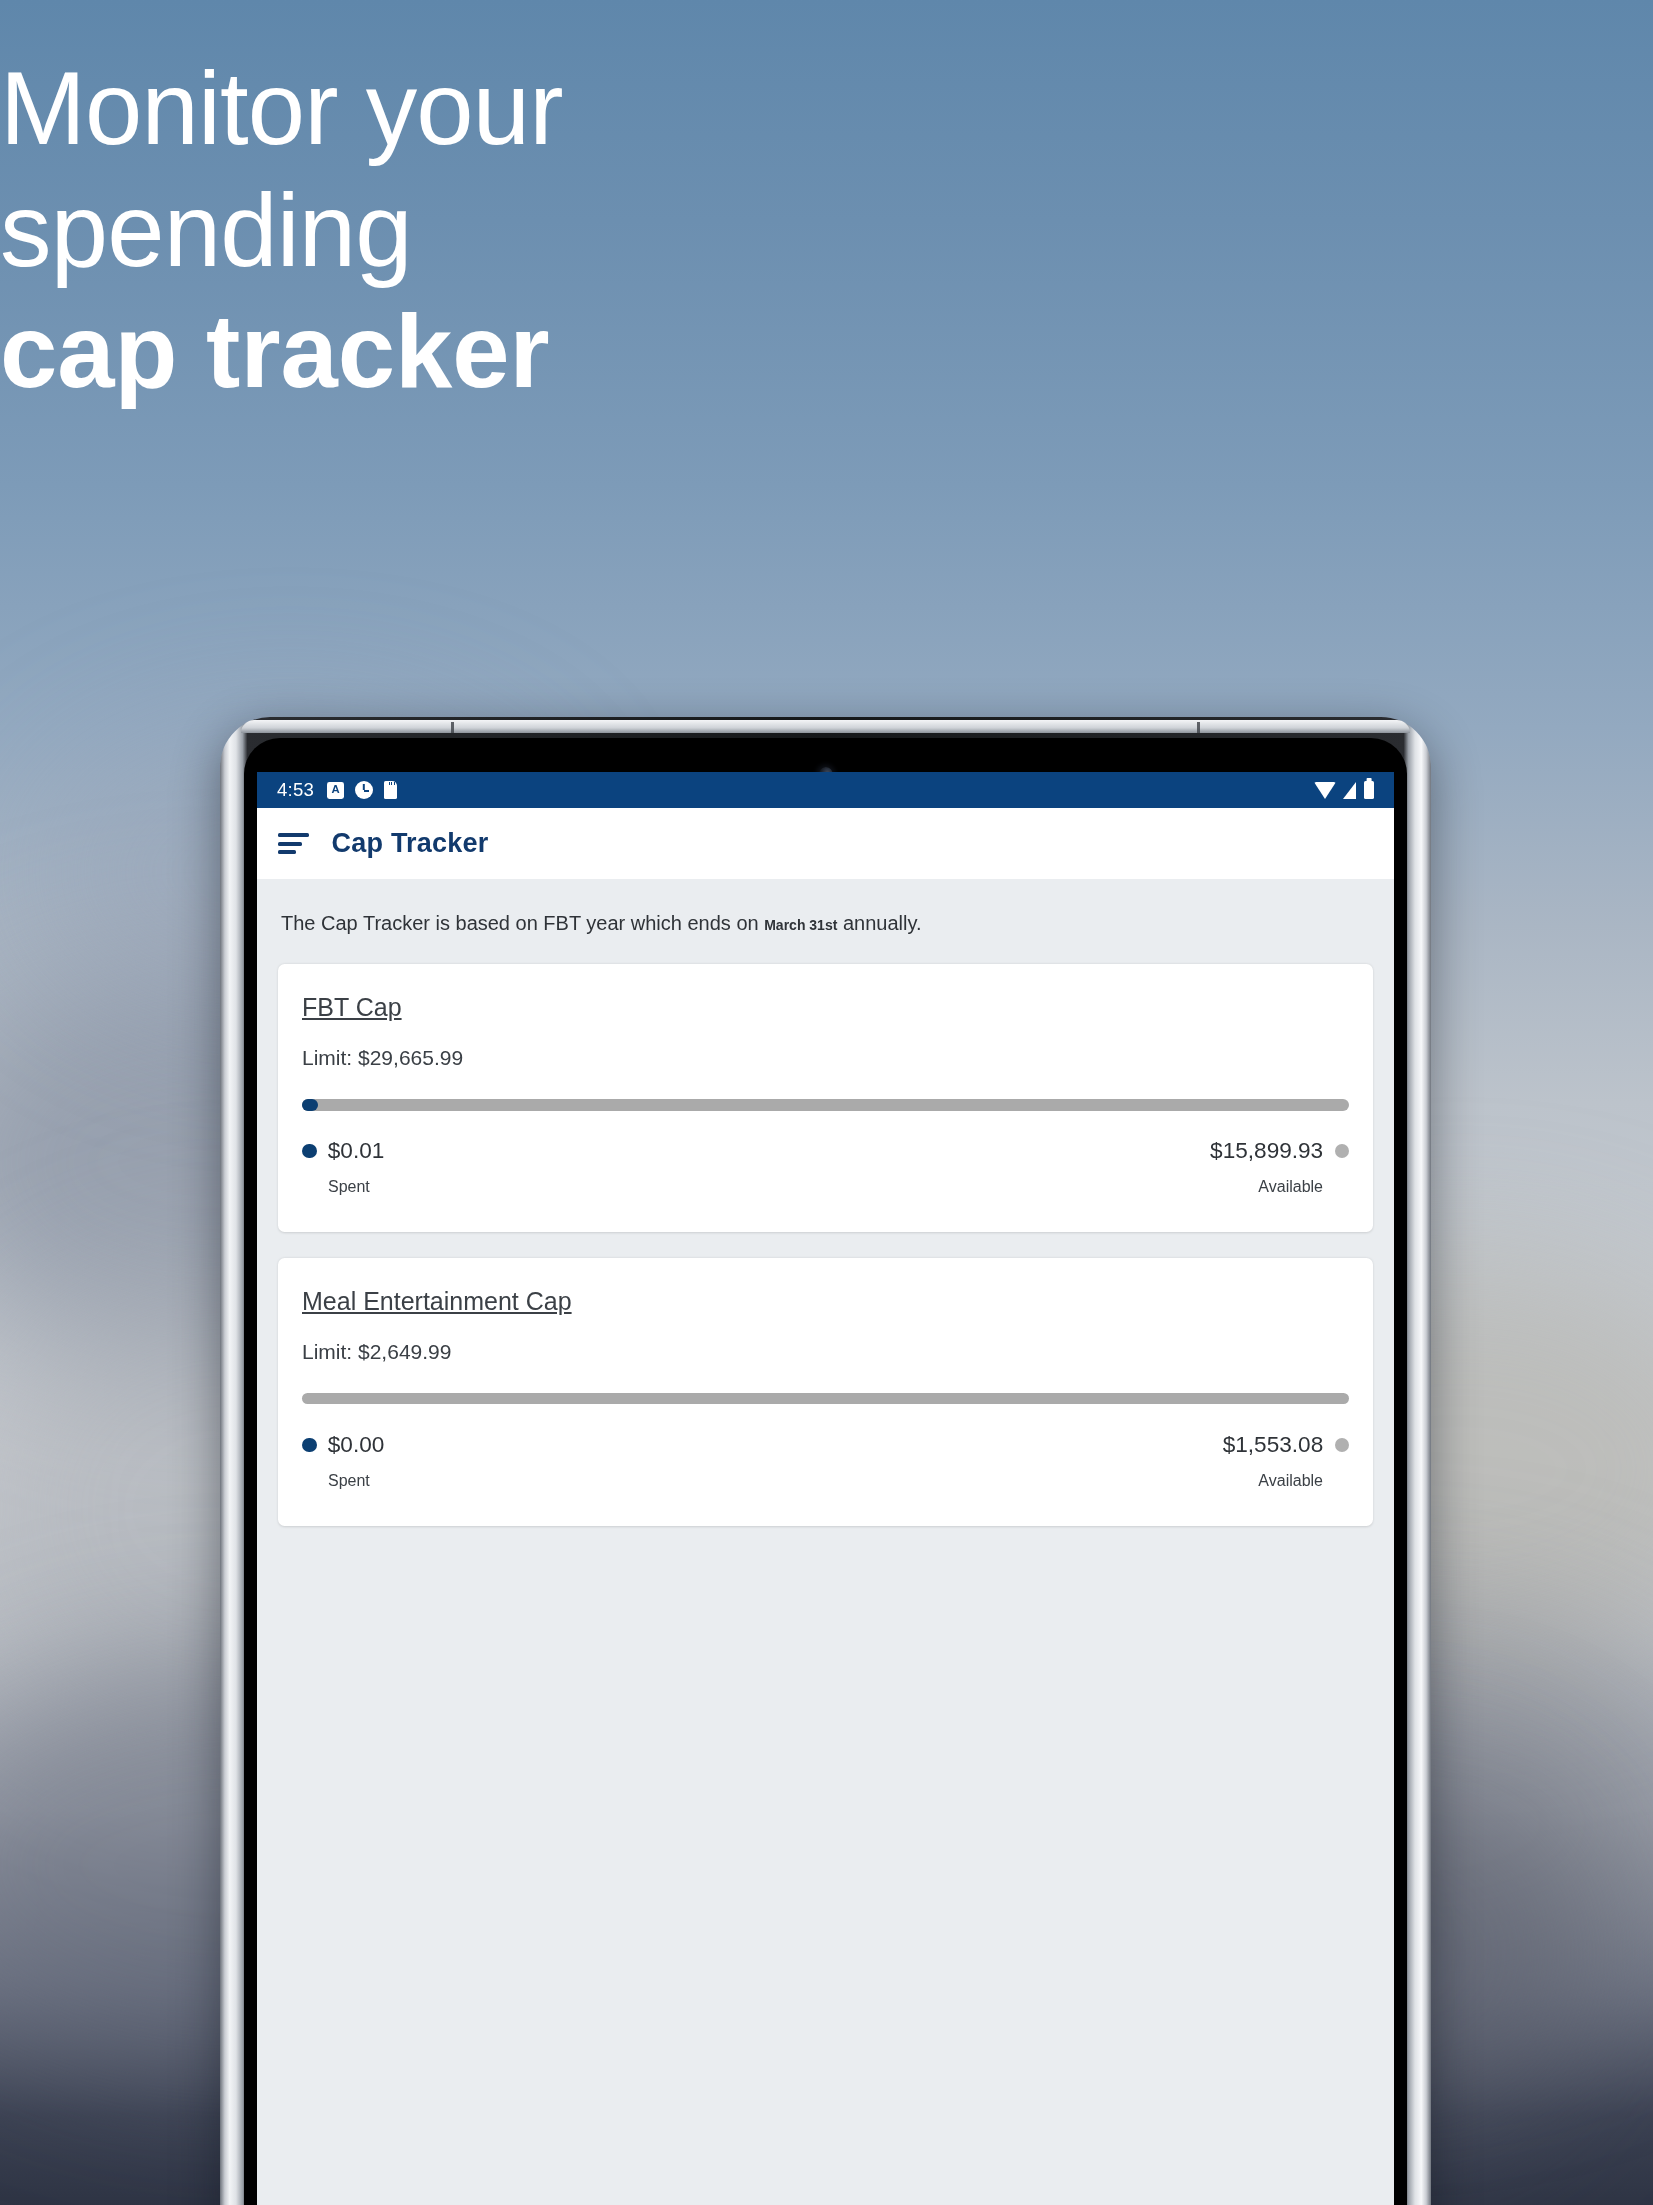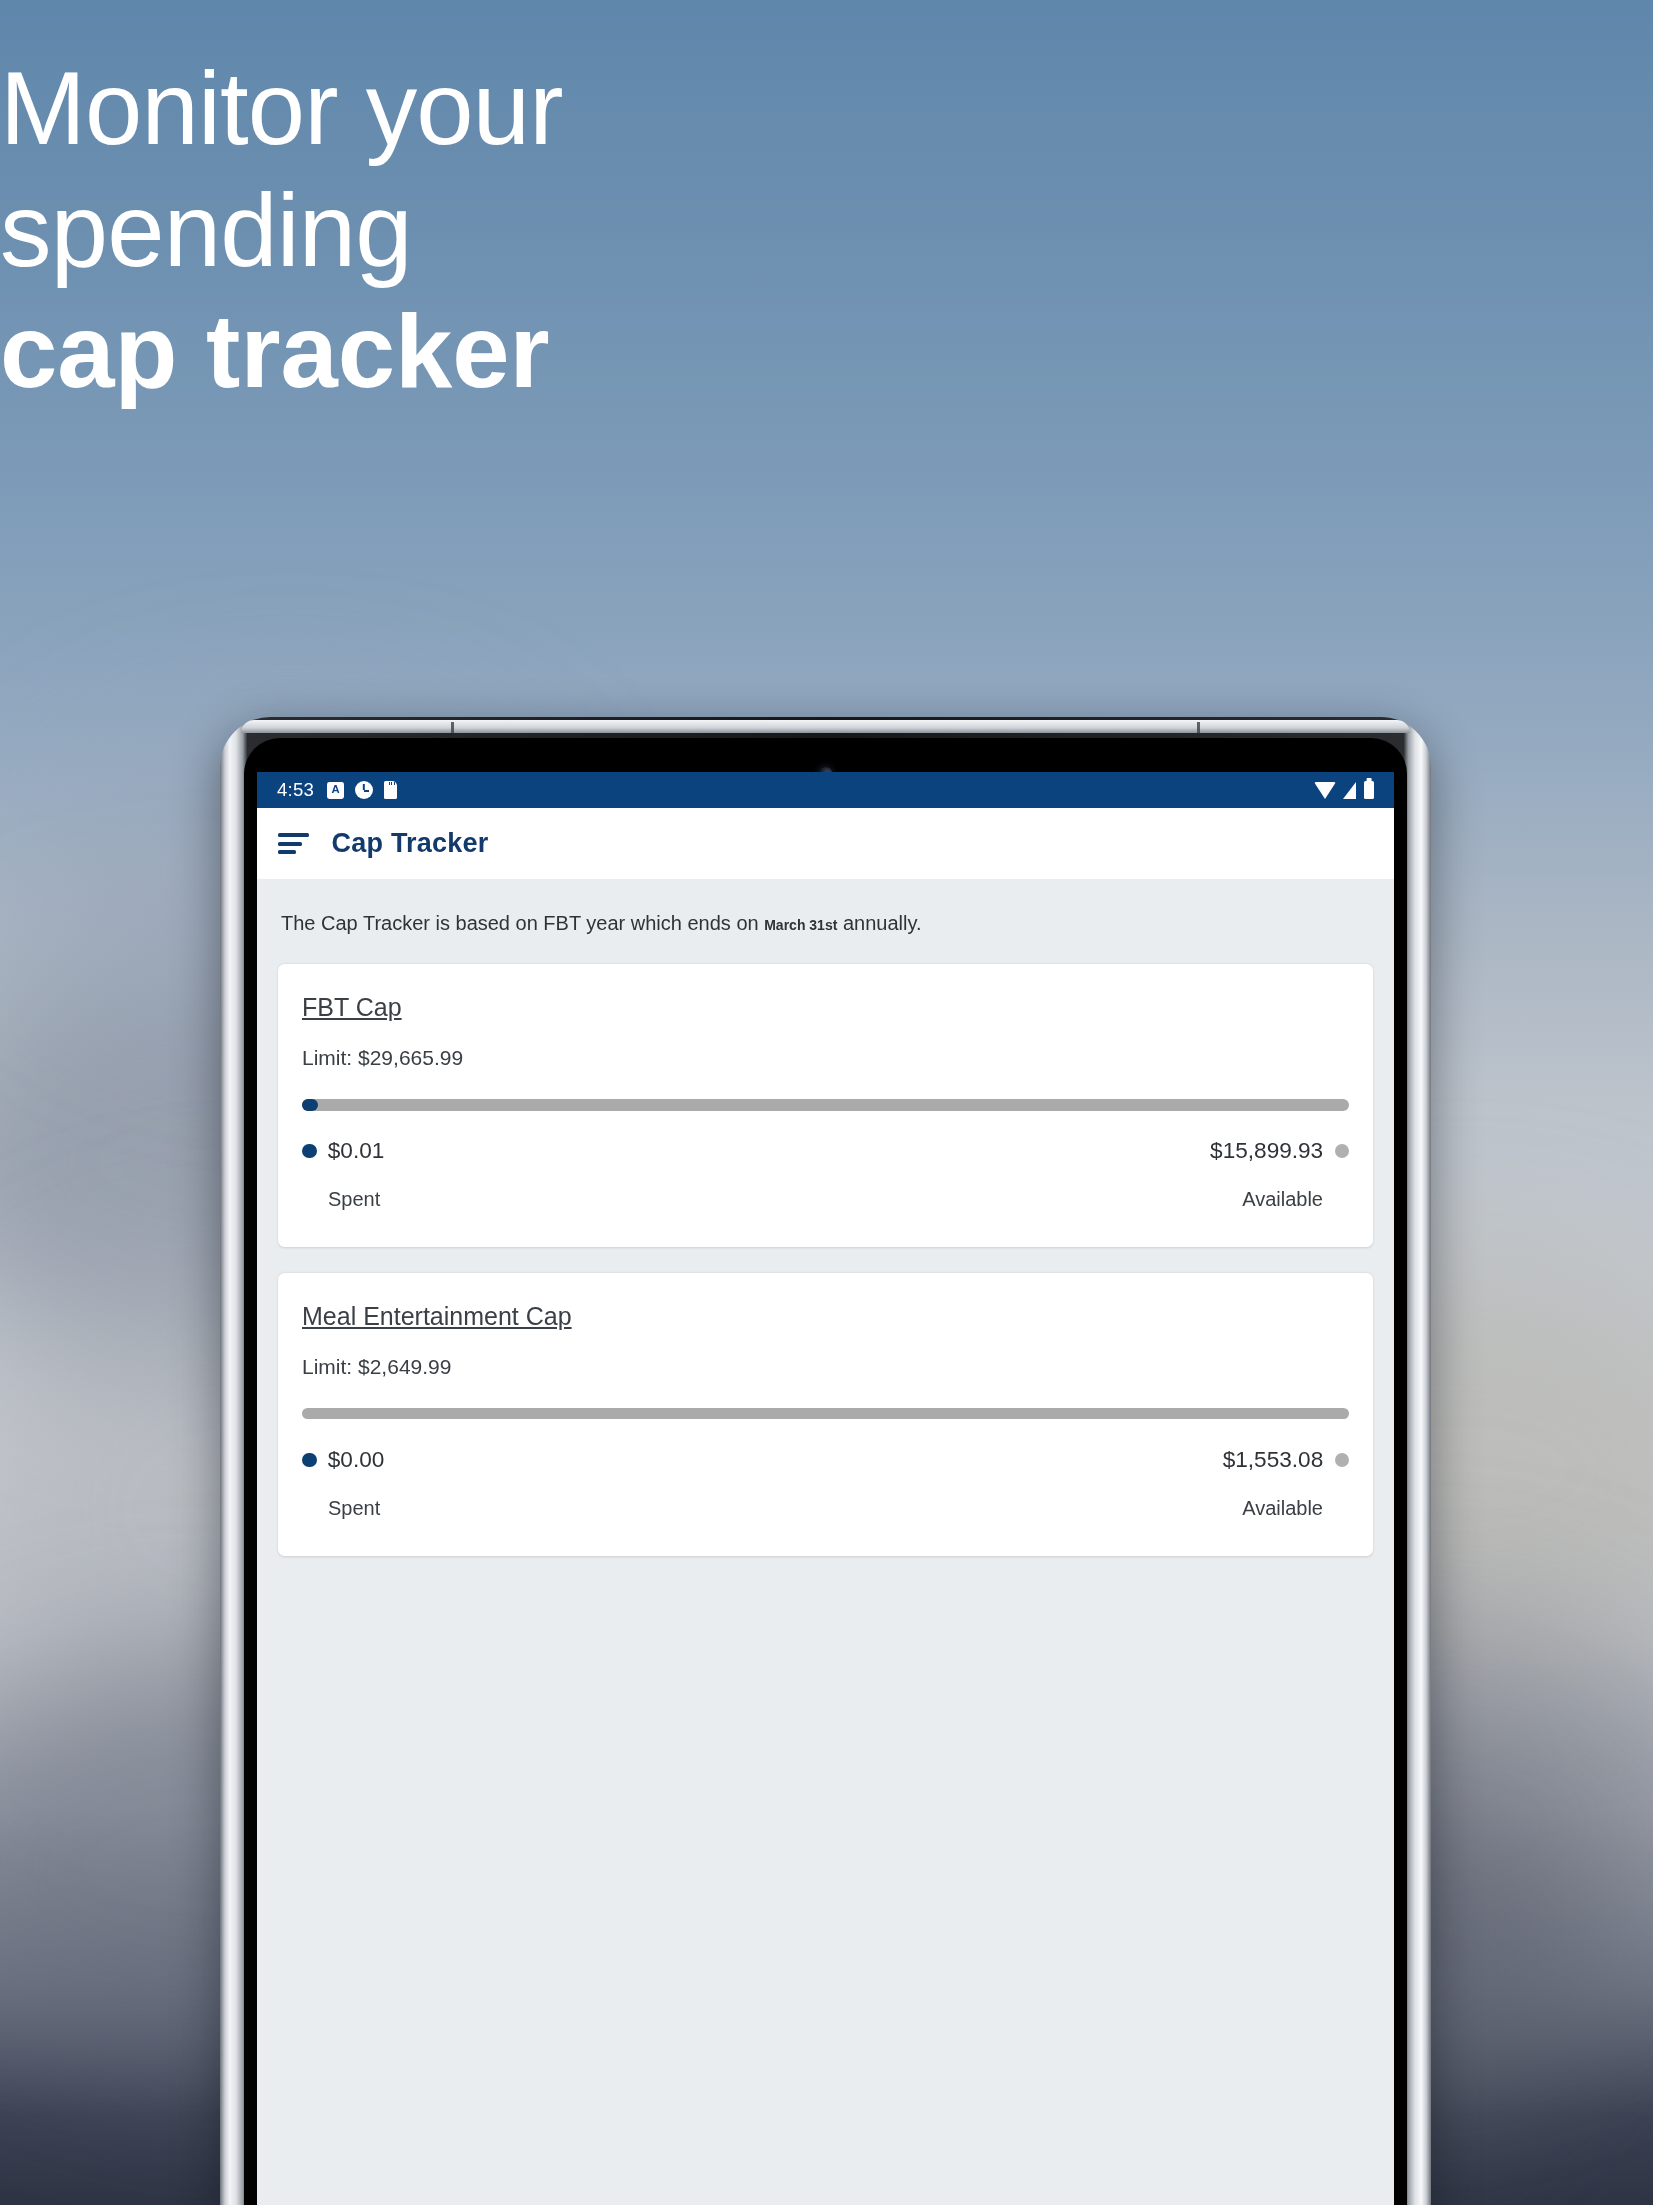--- a/index.html
+++ b/index.html
@@ -305,32 +305,32 @@
     left:0; top:0; bottom:0;
     background:#0c3f72;
     border-radius:6.5px;
   }
 
   .legend {
     display:flex;
     justify-content:space-between;
     align-items:flex-start;
   }
-  .legend-col { display:flex; flex-direction:column; }
+  .legend-col { display:flex; flex-direction:column;gap:10px; }
   .legend-col.right { align-items:flex-end; }
 
   .legend-row { display:flex; align-items:center; gap:11.3px; }
   .legend-row.right { }
 
   .dot { width:14.5px; height:14.5px; border-radius:50%; flex:0 0 auto; }
   .dot.spent { background:#0c3f72; }
   .dot.avail { background:#b0b0b0; }
 
   .legend-amt { font-size:22.6px; color:#2f3338; }
-  .legend-lbl { font-size:20px; color:#3b4046; margin-top:24px; }
+  .legend-lbl { font-size:16px; color:#3b4046; margin-top:4px; }
   .legend-col.left .legend-lbl  { margin-left:26px; }
   .legend-col.right .legend-lbl { margin-right:26px; }
 </style>
 </head>
 <body>
 
 <div id="stage">
 
   <div class="blob b1"></div>
   <div class="blob b2"></div>

